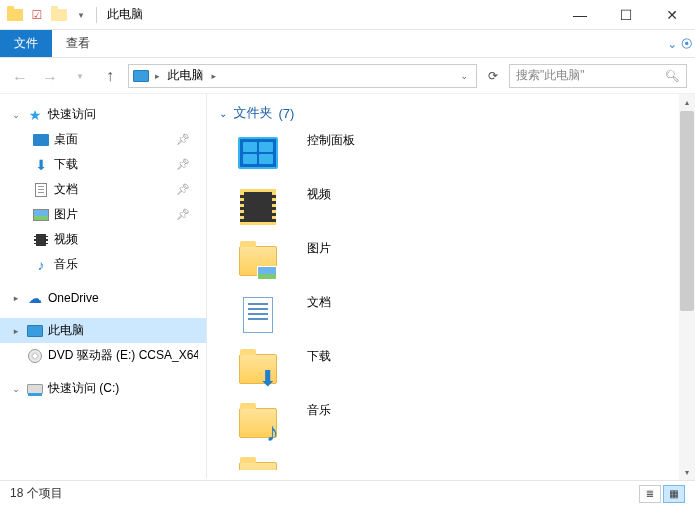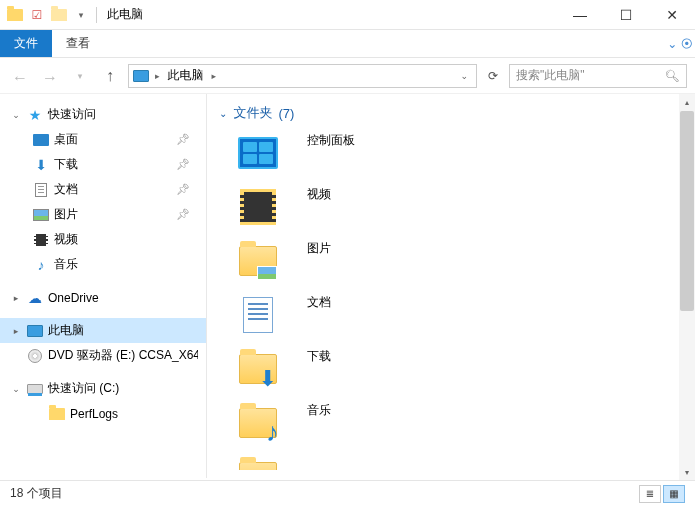--- a/index.html
+++ b/index.html
@@ -196,27 +196,20 @@
       </div>
 
     <div style="height:8px"></div>
     <div class="tree-item">
         <span class="tree-caret">⌄</span>
         <span class="tree-icon">
           <div class="ico-drive"></div>
         </span>
         <span class="tree-label">快速访问 (C:)</span>
       </div>
-    <div class="tree-item lvl2">
-        <span class="tree-caret empty">▸</span>
-        <span class="tree-icon">
-          <div class="ico-folder"></div>
-        </span>
-        <span class="tree-label">PerfLogs</span>
-      </div>
     <div class="sidebar-resize"></div>
   </div>
 
   <div class="content">
     <div class="group-header">
       <span class="group-caret">⌄</span>
       <span>文件夹</span>
       <span>(7)</span>
     </div>
     <div class="items">

